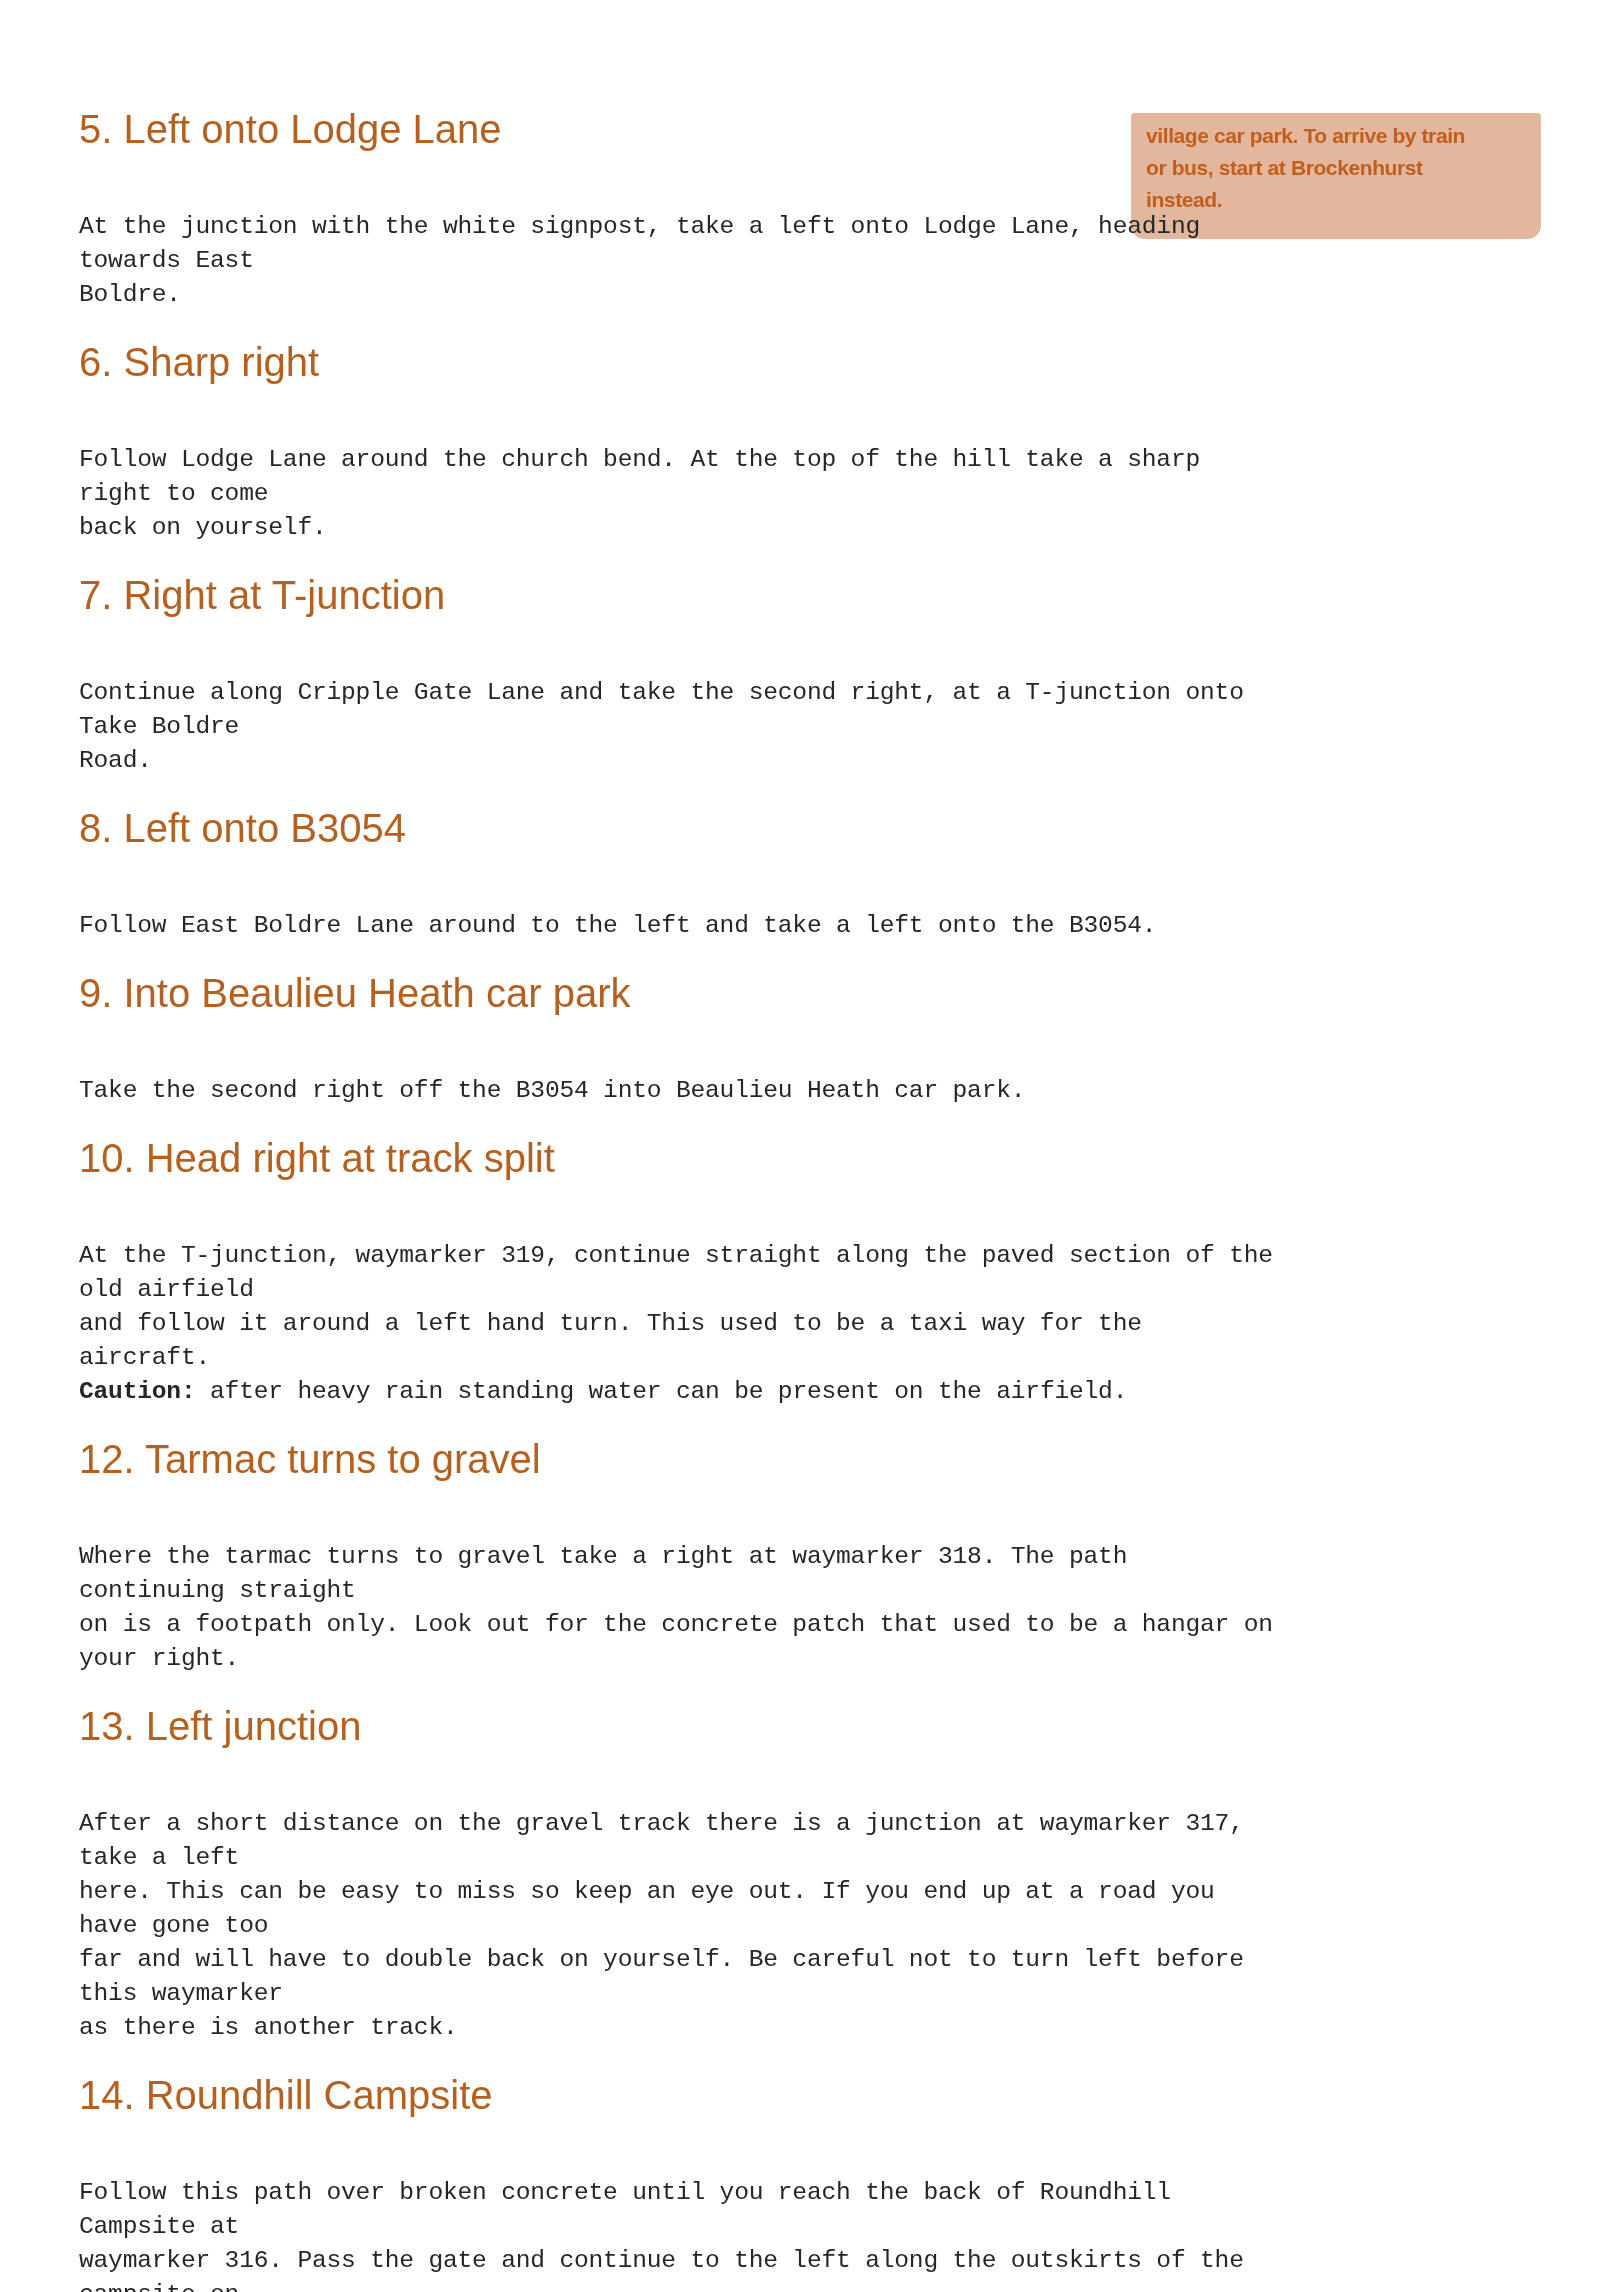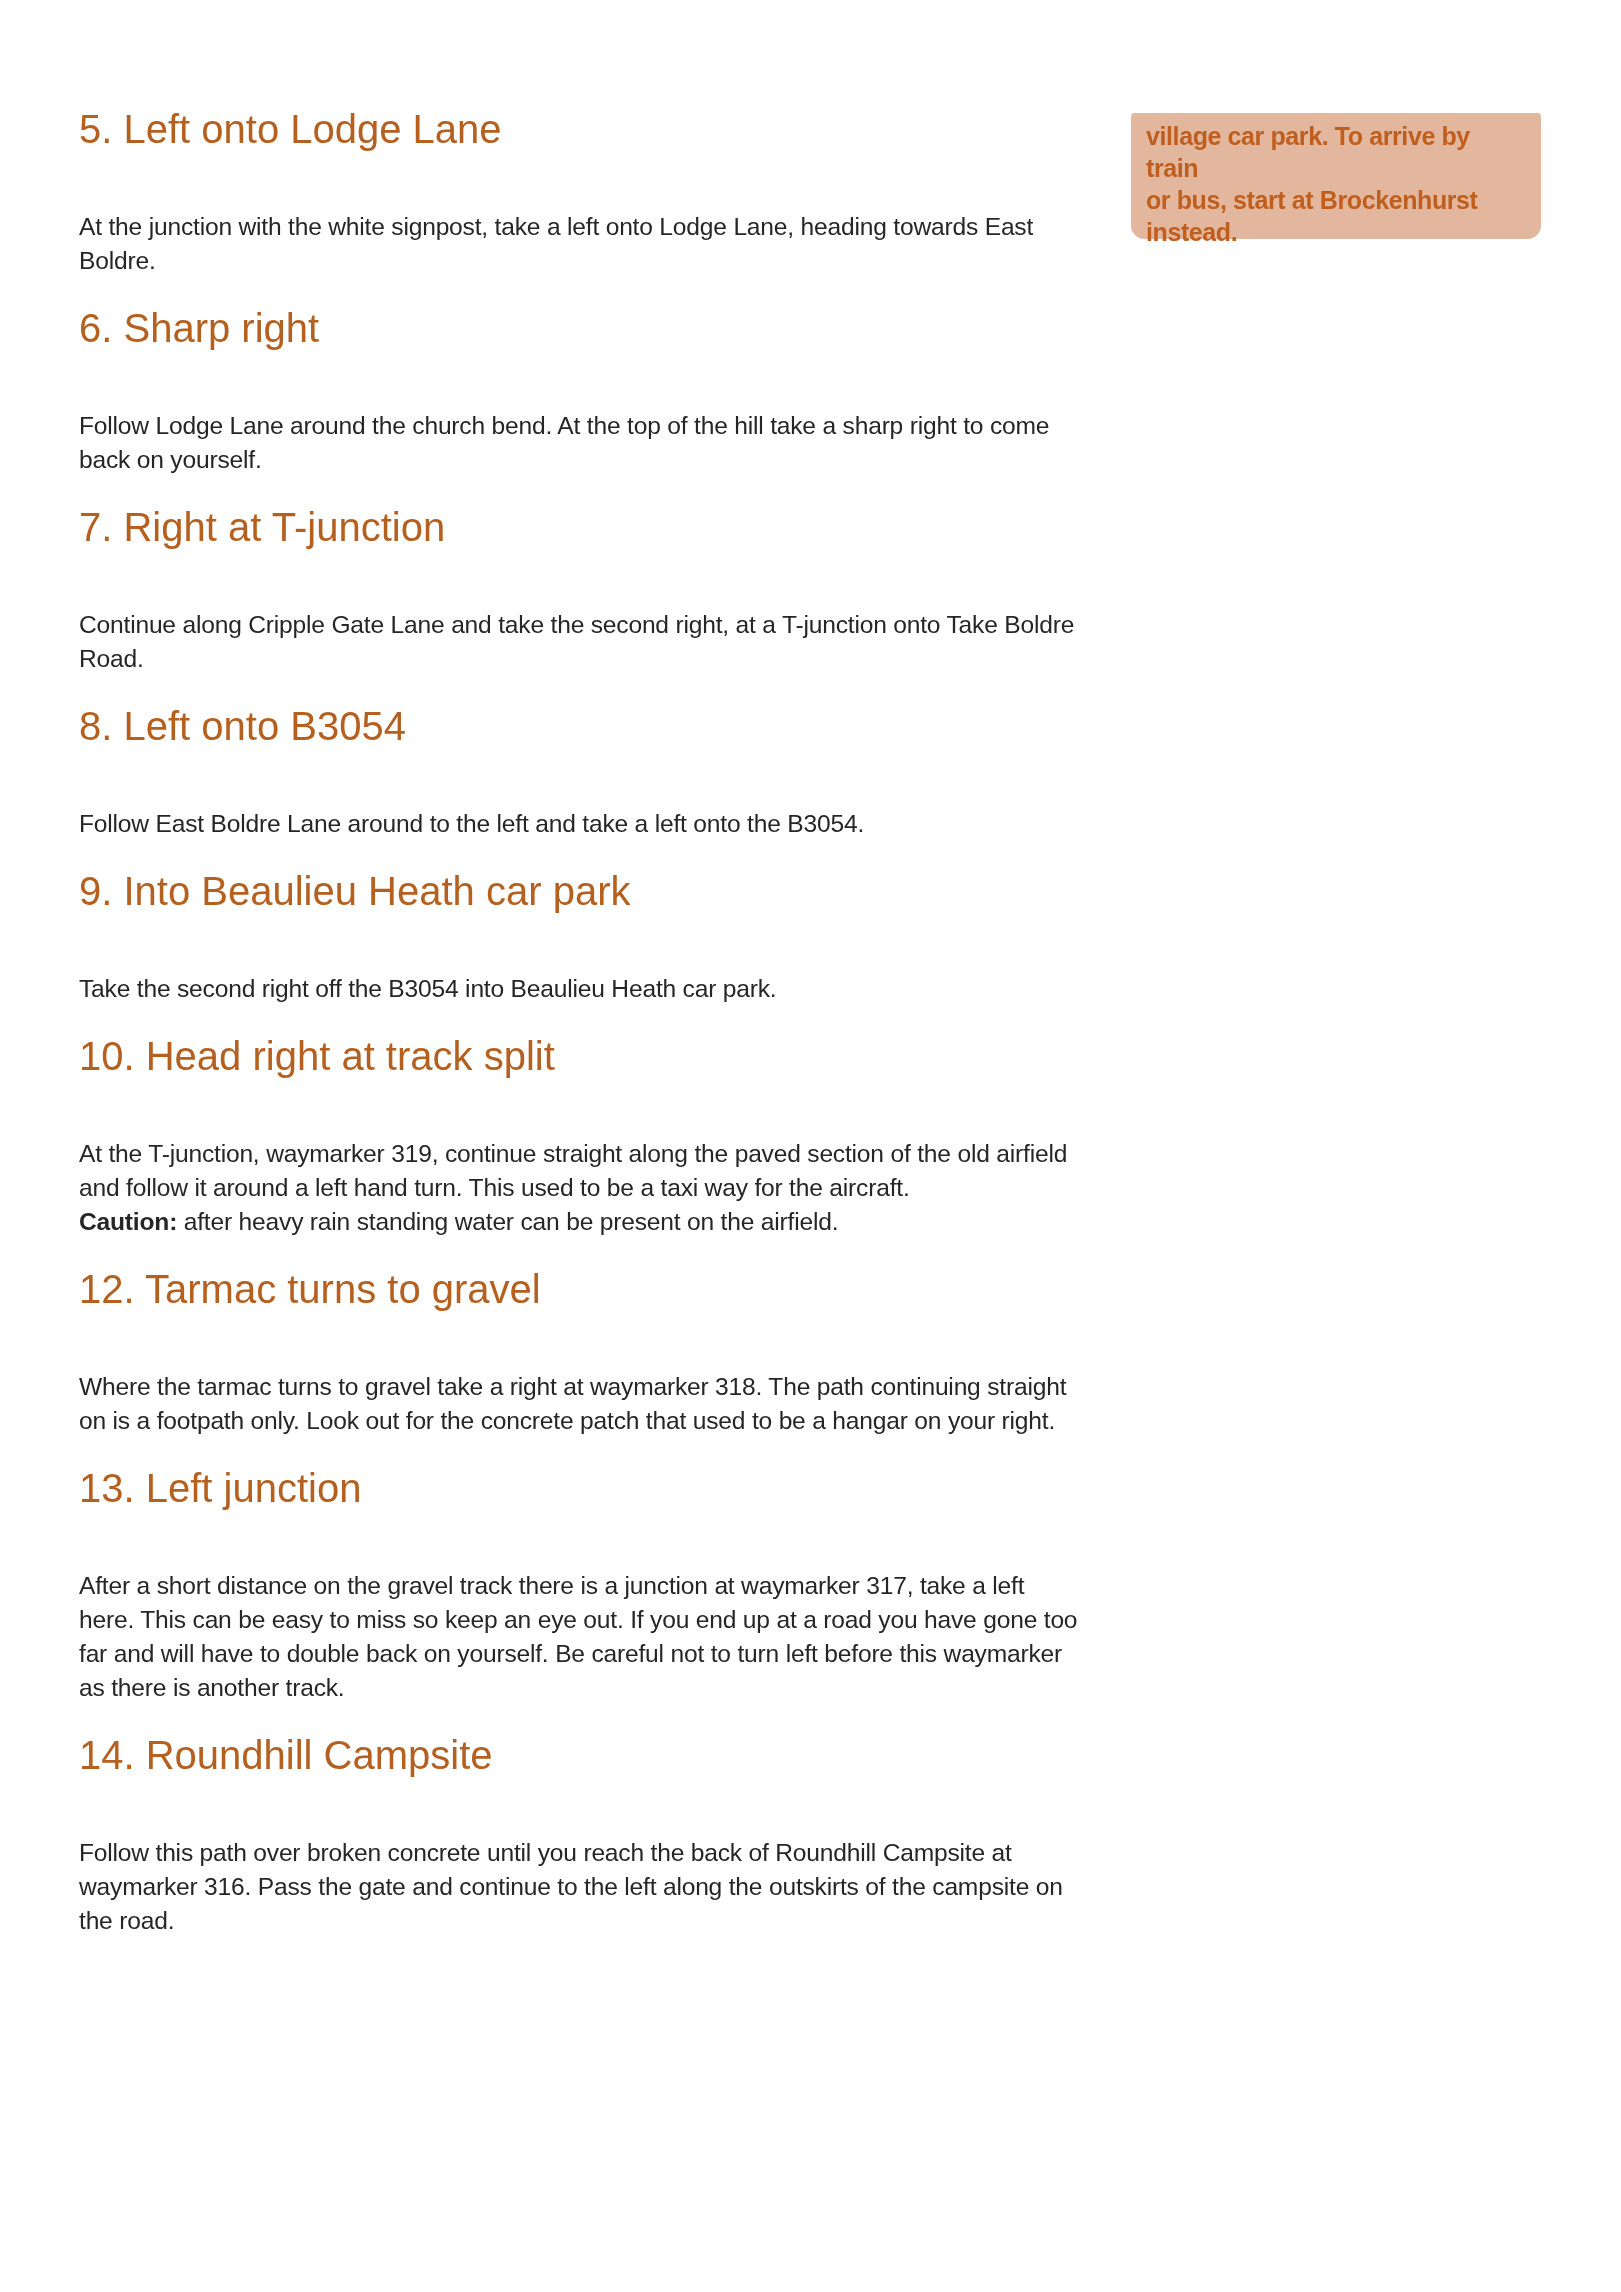--- a/index.html
+++ b/index.html
@@ -31,40 +31,41 @@
   .step {
     margin: 0 0 27px 0;
   }
   .step p {
     font-size: 24.6px;
     line-height: 34px;
     color: var(--body-color, #262626);
     margin: 0;
     letter-spacing: -0.2px;
     white-space: pre-line;
+    font-family: Liberation Mono, monospace;
   }
   .step p + p {
   }
   .step p .lead {
     font-weight: 700;
   }
   .note-box {
     position: absolute;
     left: 1131px;
     top: 113px;
     width: 410px;
     height: 126px;
     box-sizing: border-box;
     background: var(--note-bg, #e3b79e);
     border-radius: 3.6px 3.6px 13.4px 13.4px;
     padding: 7.2px 15px 0 15px;
   }
   .note-box p {
     margin: 0;
-    font-size: 25px;
+    font-size: 21px;
     line-height: 32px;
     font-weight: 700;
     letter-spacing: -0.4px;
     color: var(--note-text, #c05e1d);
     white-space: pre-line;
   }
 </style>
 </head>
 <body>
 

